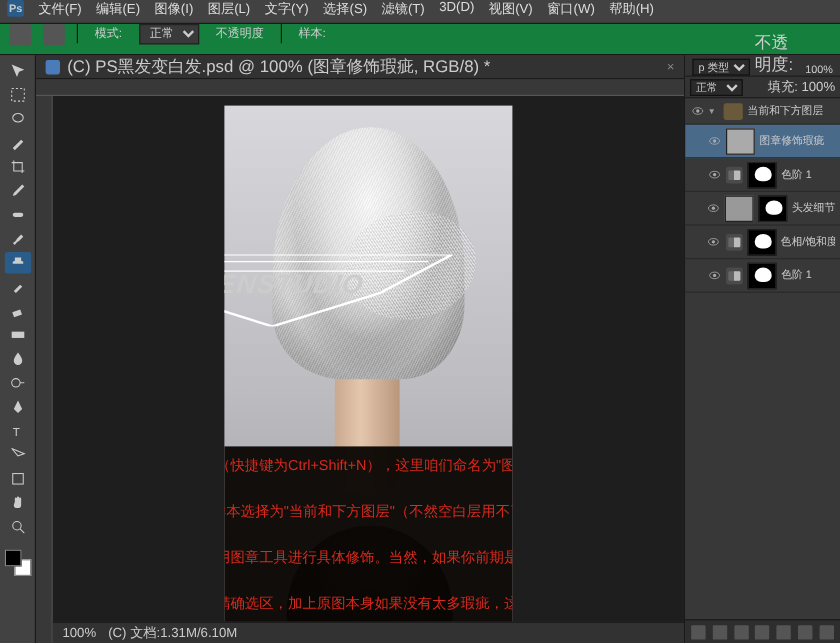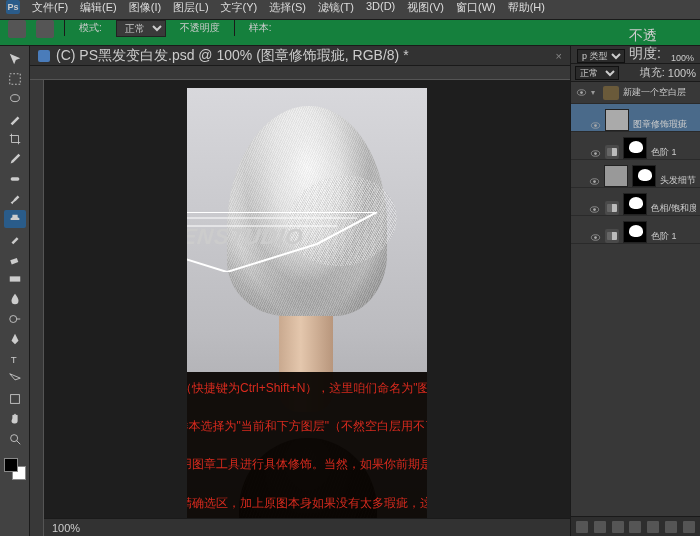--- a/index.html
+++ b/index.html
@@ -52,21 +52,21 @@
 .oprow{height:18px;background:#333;border-bottom:1px solid #1a1a1a;display:flex;align-items:center;padding:0 4px;gap:3px;font-size:9px}
 .oprow select{background:#2a2a2a;border:1px solid #111;color:#ccc;font-size:9px;width:44px}
 .lockrow{height:16px;background:#333;border-bottom:1px solid #1a1a1a;display:flex;align-items:center;padding:0 4px;gap:4px;font-size:9px;color:#999}
 .lockrow .i{width:10px;height:10px;background:#555;border-radius:1px}
 .layers{flex:1;overflow:auto;background:#383838}
 .grp{height:22px;display:flex;align-items:center;gap:4px;padding:0 4px;border-bottom:1px solid #2a2a2a}
 .eye{width:12px;height:12px;display:flex;align-items:center;justify-content:center}
 .eye svg{width:11px;height:11px;fill:#aaa}
 .fold{width:8px;color:#999;font-size:8px}
 .fico{width:16px;height:14px;background:#6a5a3a;border-radius:2px}
-.lrow{height:28px;display:flex;align-items:flex-end;gap:4px;padding:0 4px 0 4px;border-bottom:1px solid #2a2a2a}
+.lrow{height:28px;display:flex;align-items:center;gap:4px;padding:0 4px 0 4px;border-bottom:1px solid #2a2a2a}
 .lrow.sel{background:#4a6a8a}
 .lthumb{width:24px;height:22px;background:#888;border:1px solid #222;flex-shrink:0}
 .lmask{width:24px;height:22px;background:#000;border:1px solid #222;position:relative;flex-shrink:0}
 .lmask:after{content:"";position:absolute;top:3px;left:5px;width:14px;height:12px;background:#fff;border-radius:50% 50% 40% 40%}
 .lname{font-size:9px;white-space:nowrap;overflow:hidden}
 .adj{width:14px;height:14px;background:#4a4a4a;border-radius:2px;flex-shrink:0;display:flex;align-items:center;justify-content:center}
 .adj:before{content:"";width:10px;height:8px;background:linear-gradient(90deg,#666 50%,#bbb 50%);border-radius:1px}
 .pthumb{width:24px;height:22px;background:#c0c0c4;border:1px solid #222;position:relative;flex-shrink:0}
 .pthumb:after{content:"";position:absolute;top:2px;left:4px;width:16px;height:14px;background:radial-gradient(circle at 50% 30%,#555,#222);border-radius:50% 50% 35% 35%}
 .lbtm{height:20px;background:#2e2e2e;border-top:1px solid #1a1a1a;display:flex;align-items:center;justify-content:space-around;padding:0 2px}
@@ -238,20 +238,21 @@
             <p>选择"图章"工具并将图章样本选择为"当前和下方图层"（不然空白层用不了图章）</p>
             <p>对头发边缘及内部的瑕疵用图章工具进行具体修饰。当然，如果你前期是通过各种抠</p>
             <p>图方法已经做出了头发的精确选区，加上原图本身如果没有太多瑕疵，这里就不用建</p>
 
           </div>
         </div>
       </div>
     </div>
     <div class="status">
       <span>100%</span>
+      <span>(C) 文档:1.31M/6.10M</span>
     </div>
   </div>
 
   <div class="right">
     <div class="thumb">
       <select><option>p 类型</option></select>
       <span class="lbl" style="font-size:14px;margin-left:auto">不透明度:</span>
       <span style="font-size:9px">100%</span>
     </div>
     <div class="oprow">
@@ -262,21 +263,21 @@
     <div class="layers">
       <div class="grp">
         <div class="eye">
             <svg viewBox="0 0 16 16">
               <ellipse cx="8" cy="8" rx="6" ry="4" fill="none" stroke="#aaa"></ellipse>
               <circle cx="8" cy="8" r="2"></circle>
             </svg>
           </div>
         <span class="fold">▾</span>
         <div class="fico"></div>
-        <span class="lname">新建一个空白层</span>
+        <span class="lname">当前和下方图层</span>
       </div>
       <div class="lrow sel" style="padding-left:18px">
         <div class="eye">
             <svg viewBox="0 0 16 16">
               <ellipse cx="8" cy="8" rx="6" ry="4" fill="none" stroke="#aaa"></ellipse>
               <circle cx="8" cy="8" r="2"></circle>
             </svg>
           </div>
         <div class="lthumb" style="background:#aaa"></div>
         <span class="lname">图章修饰瑕疵</span>

